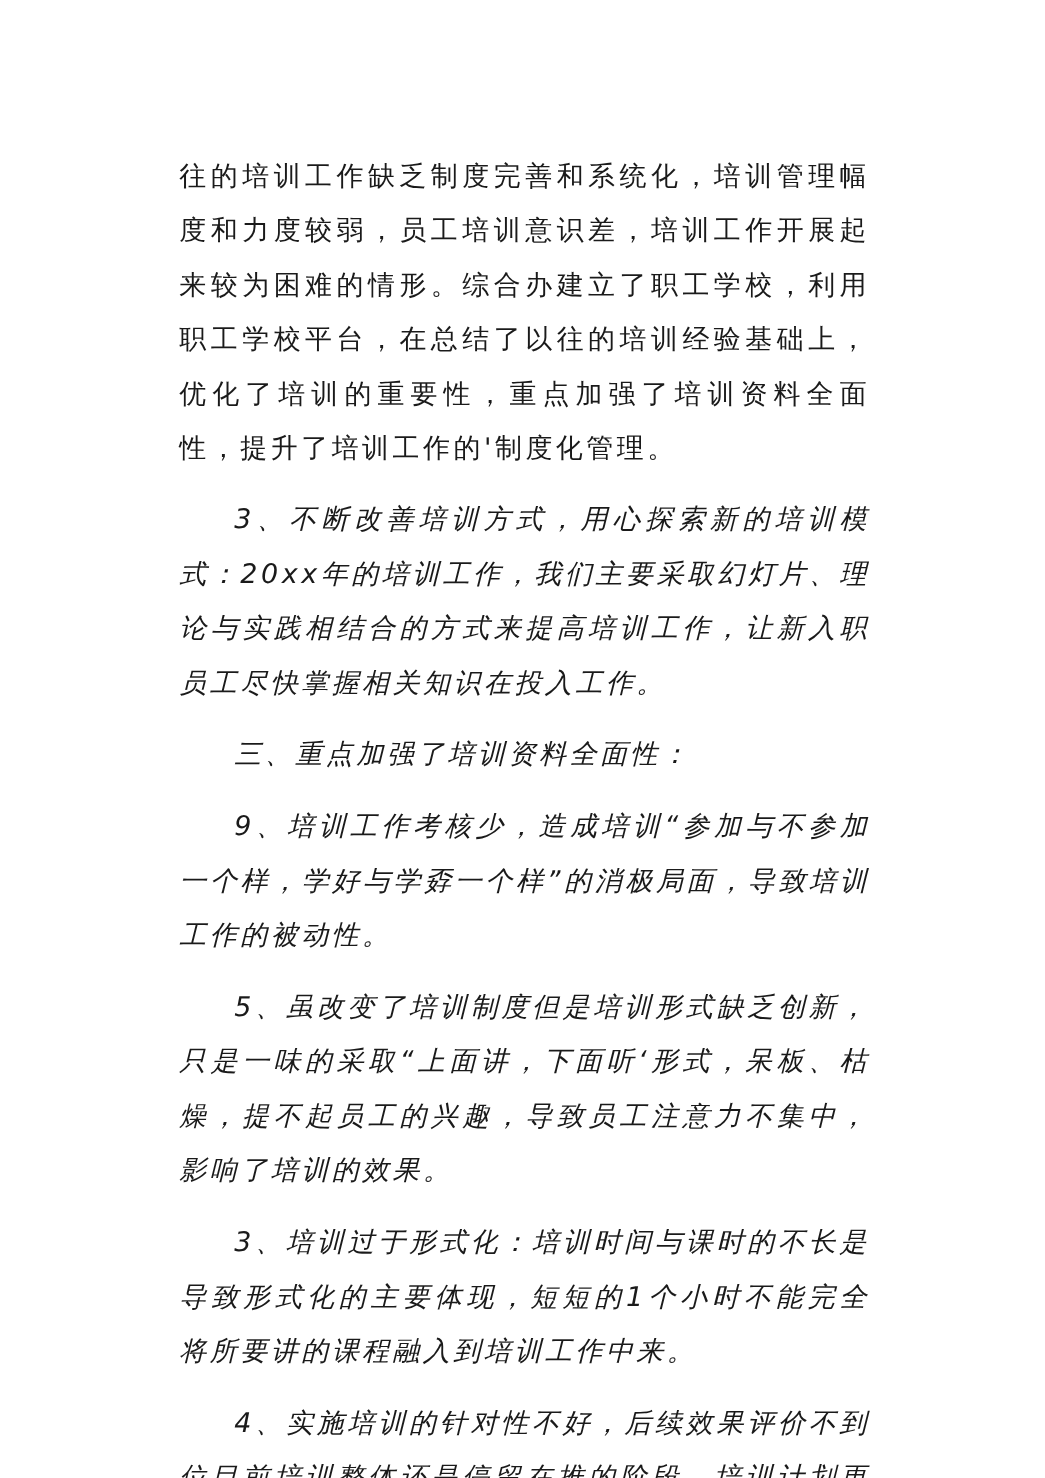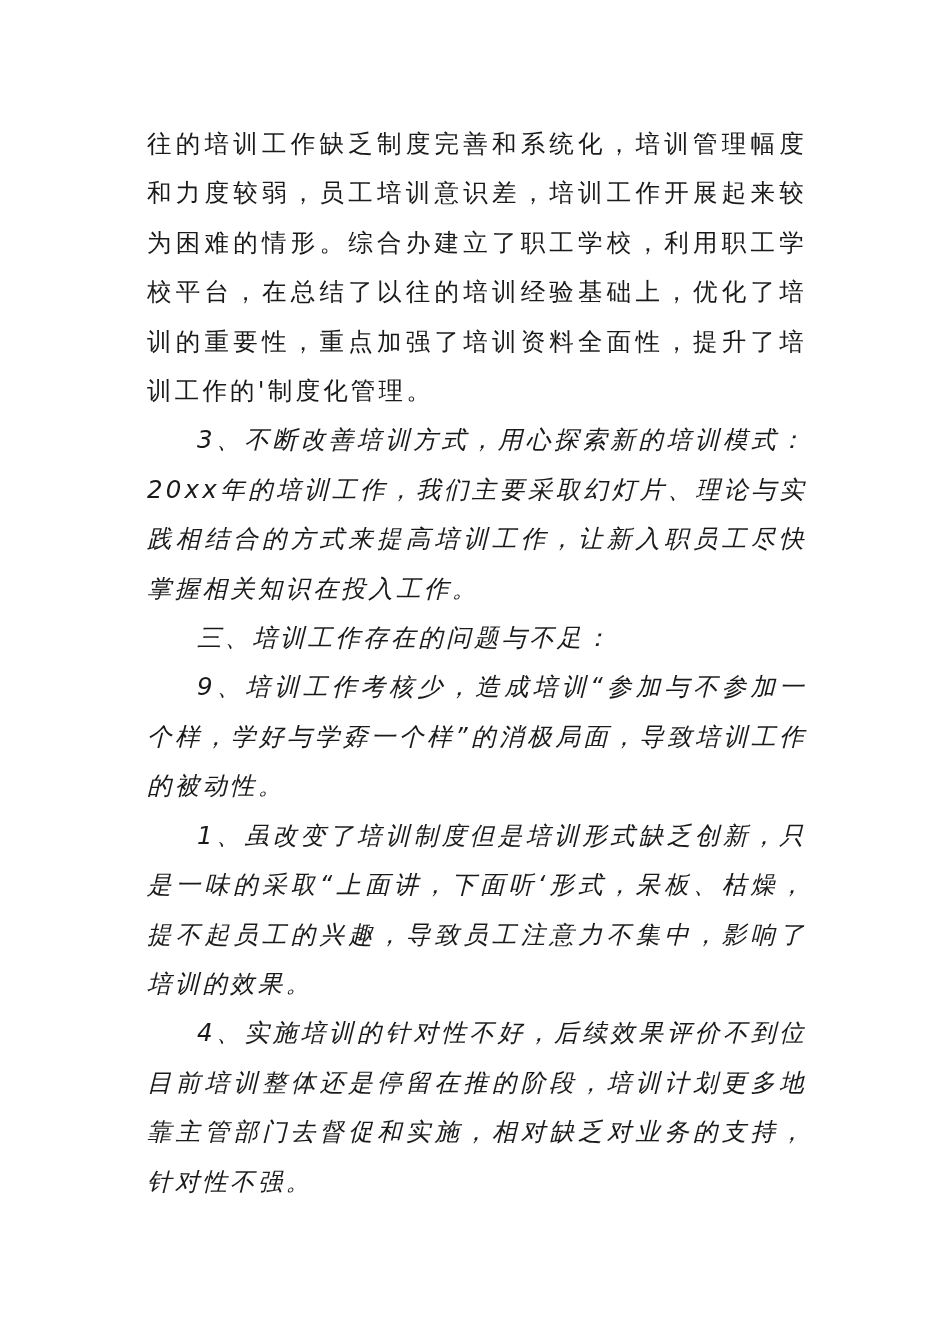--- a/index.html
+++ b/index.html
@@ -15,37 +15,38 @@
       font-family: "DejaVu Sans", sans-serif;
       color: #1a1a1a;
     }
     .page {
       position: absolute;
       left: 147px;
       top: 119px;
       width: 660px;
     }
     .para {
-      margin: 0;
+      margin: 16px;
       font-size: 24.5px;
       line-height: 49.4px;
       letter-spacing: 3.2px;
       text-align: justify;
       text-justify: inter-character;
       word-break: break-all;
     }
     .para.indent {
       text-indent: 50px;
       font-style: italic;
     }
   </style>
 </head>
 <body>
 
 <div class="page">
   <p class="para">往的培训工作缺乏制度完善和系统化，培训管理幅度和力度较弱，员工培训意识差，培训工作开展起来较为困难的情形。综合办建立了职工学校，利用职工学校平台，在总结了以往的培训经验基础上，优化了培训的重要性，重点加强了培训资料全面性，提升了培训工作的'制度化管理。</p>
   <p class="para indent">3、不断改善培训方式，用心探索新的培训模式：20xx年的培训工作，我们主要采取幻灯片、理论与实践相结合的方式来提高培训工作，让新入职员工尽快掌握相关知识在投入工作。</p>
-  <p class="para indent">三、培训工作存在的问题与不足：</p>
+  <p class="para indent">三、重点加强了培训资料全面性：</p>
   <p class="para indent">9、培训工作考核少，造成培训“参加与不参加一个样，学好与学孬一个样”的消极局面，导致培训工作的被动性。</p>
-  <p class="para indent">1、虽改变了培训制度但是培训形式缺乏创新，只是一味的采取“上面讲，下面听‘形式，呆板、枯燥，提不起员工的兴趣，导致员工注意力不集中，影响了培训的效果。</p>
+  <p class="para indent">5、虽改变了培训制度但是培训形式缺乏创新，只是一味的采取“上面讲，下面听‘形式，呆板、枯燥，提不起员工的兴趣，导致员工注意力不集中，影响了培训的效果。</p>
+  <p class="para indent">3、培训过于形式化：培训时间与课时的不长是导致形式化的主要体现，短短的1个小时不能完全将所要讲的课程融入到培训工作中来。</p>
   <p class="para indent">4、实施培训的针对性不好，后续效果评价不到位目前培训整体还是停留在推的阶段，培训计划更多地靠主管部门去督促和实施，相对缺乏对业务的支持，针对性不强。</p>
 
 </div>
 
 </body></html>

